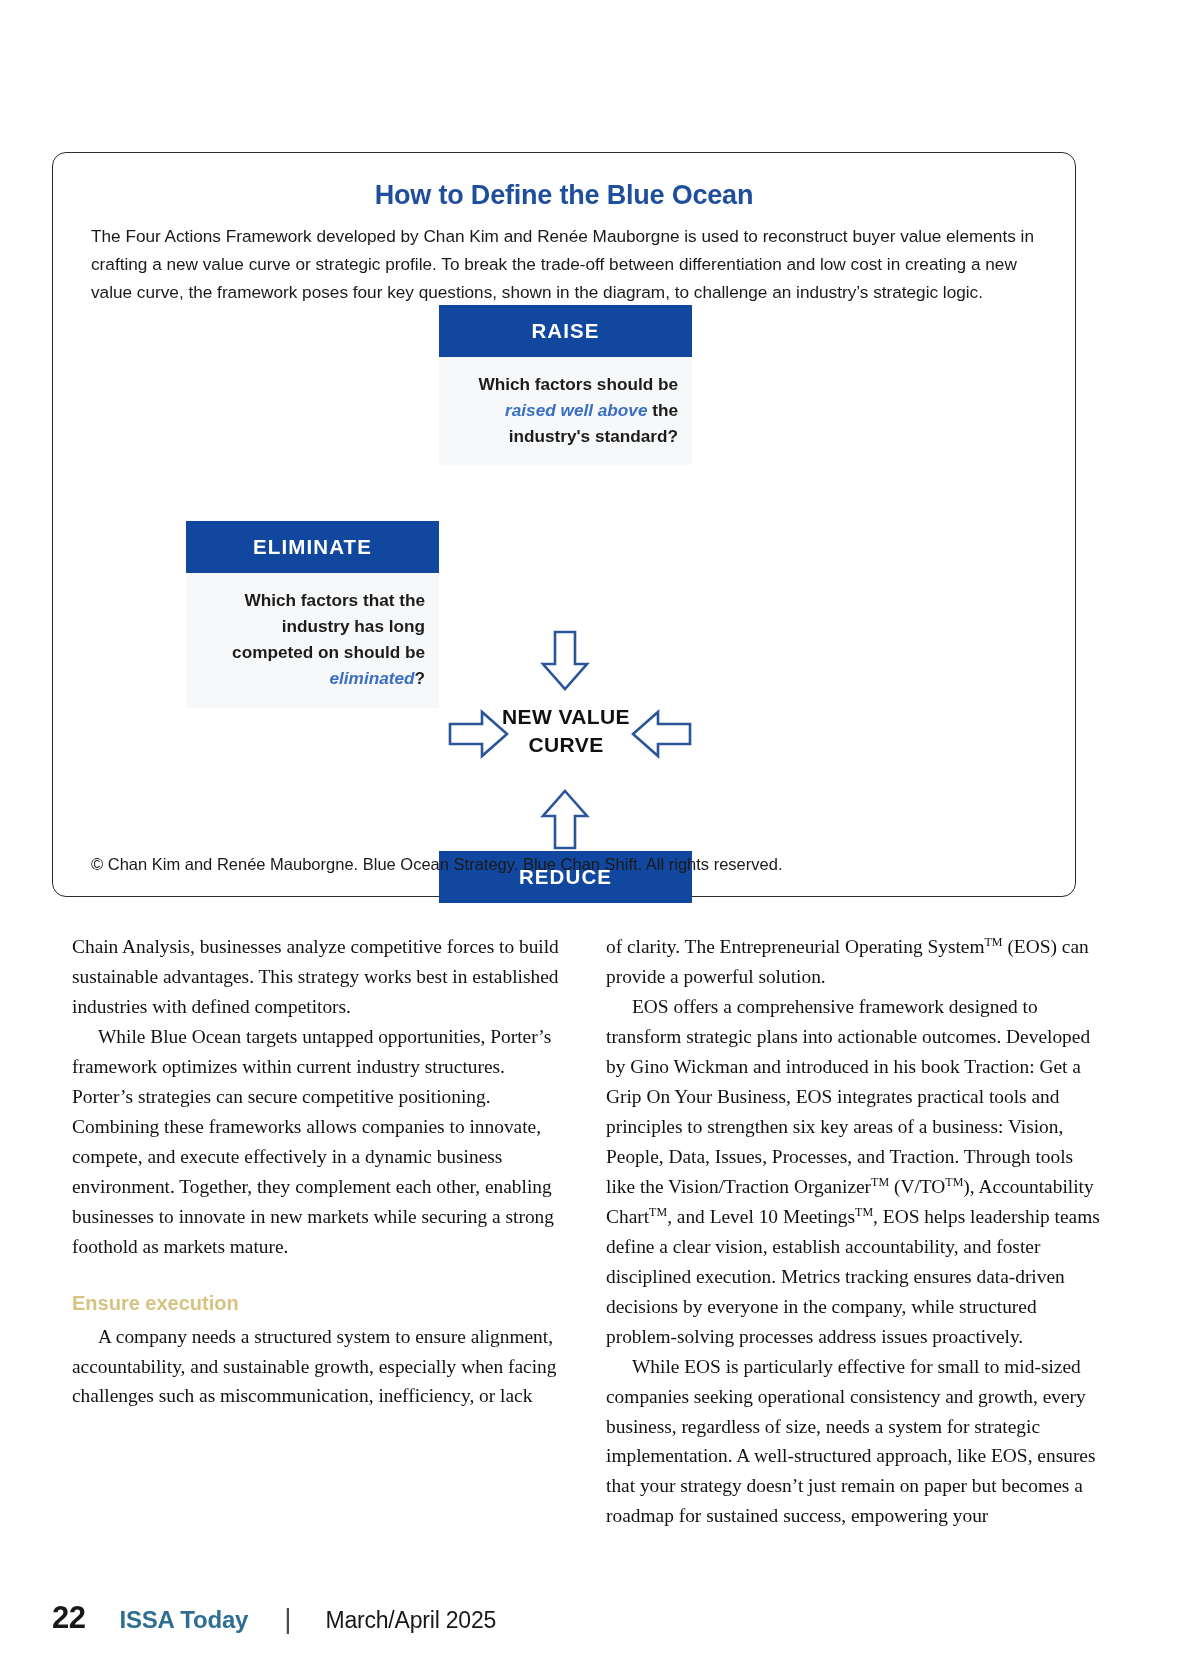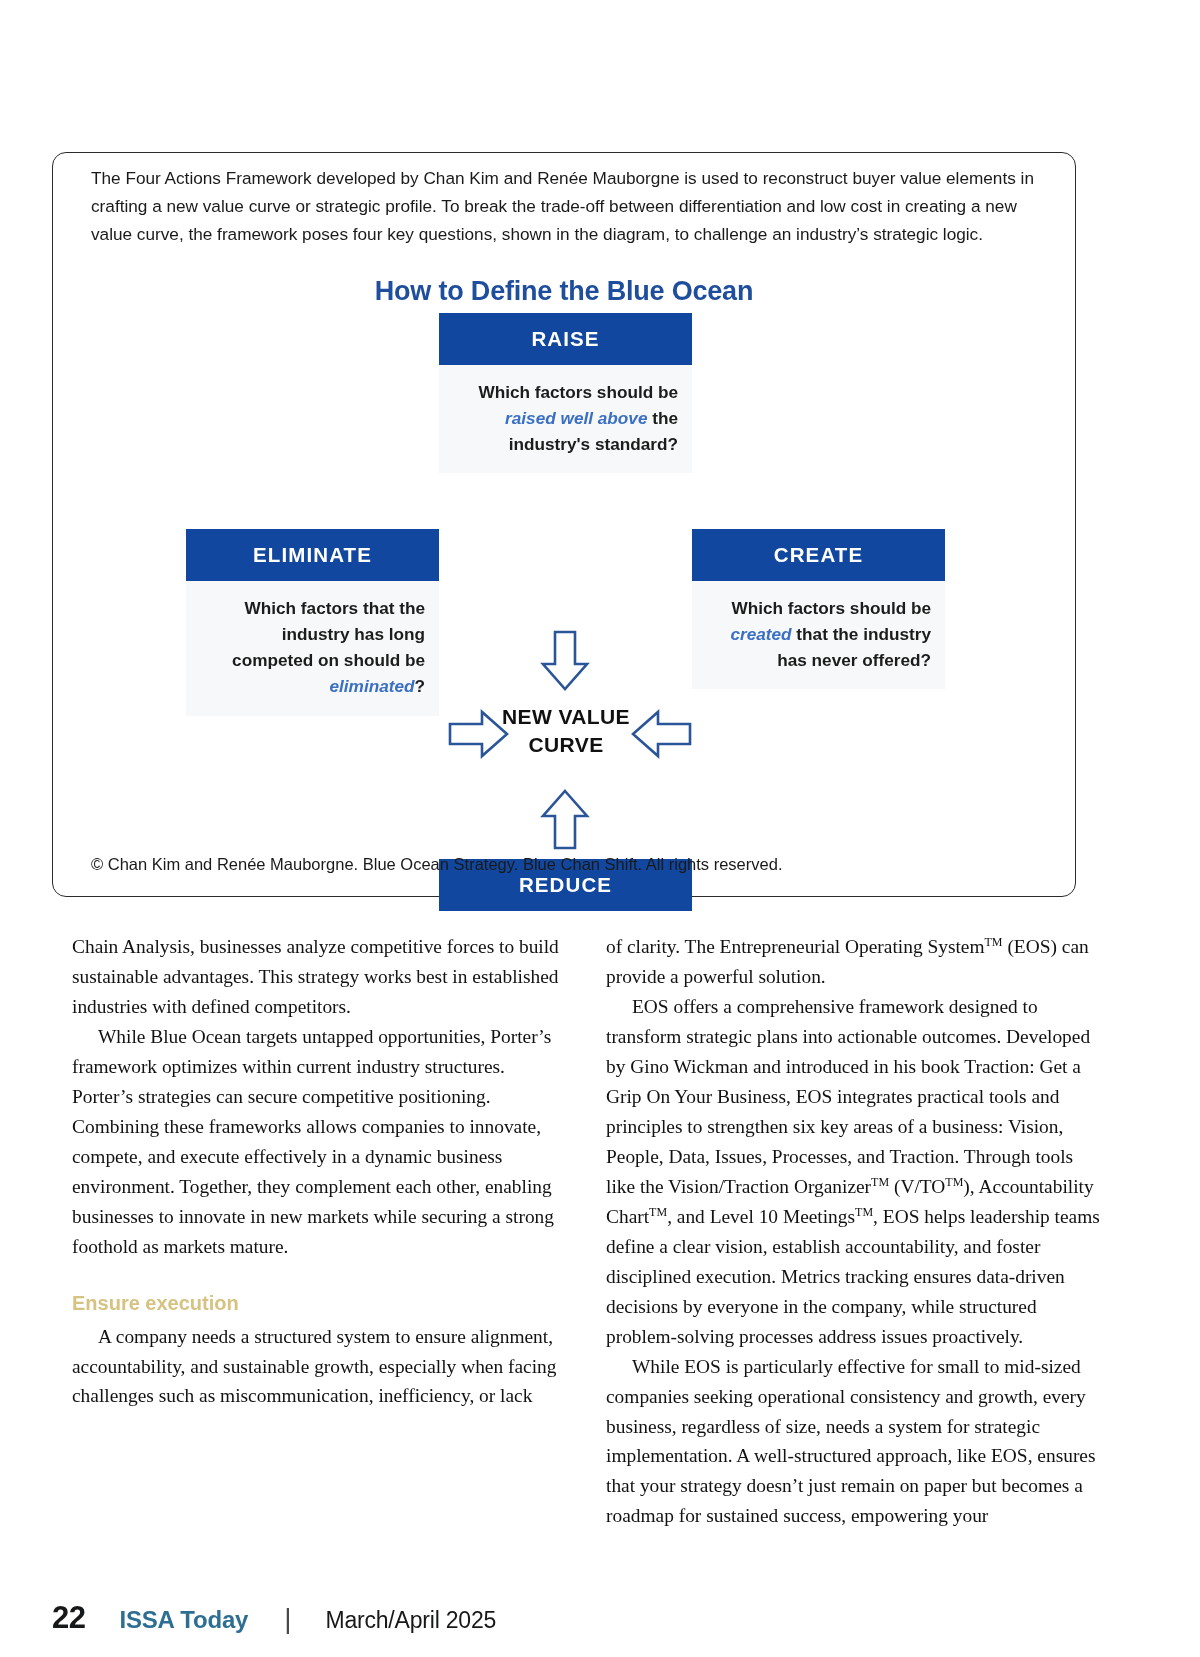--- a/index.html
+++ b/index.html
@@ -62,21 +62,20 @@
   }
   .quad-head {
     background: #11479e;
     color: #ffffff;
     font-family: "Liberation Sans", sans-serif;
     font-weight: bold;
     font-size: 20.5px;
     letter-spacing: 1.1px;
     text-align: center;
     padding: 14px 0 14px 0;
-    margin-top: 8px;
   }
   .quad-body {
     background: #f6f8f9;
     font-family: "Liberation Sans", sans-serif;
     font-weight: bold;
     font-size: 17.2px;
     color: #1c1c1c;
     line-height: 1.52;
     padding: 14px 14px 16px 14px;
     box-sizing: border-box;
@@ -189,40 +188,36 @@
     font-size: 23px;
     color: #17181a;
     letter-spacing: -0.2px;
   }
 </style>
 </head>
 <body>
 
 <div id="figure-card">
 
+  <div id="figure-title">How to Define the Blue Ocean</div>
+
   <div id="figure-intro">The Four Actions Framework developed by Chan Kim and Renée Mauborgne is used to reconstruct buyer value elements in crafting a new value curve or strategic profile. To break the trade-off between differentiation and low cost in creating a new value curve, the framework poses four key questions, shown in the diagram, to challenge an industry’s strategic logic.</div>
-
-  <div id="figure-title">How to Define the Blue Ocean</div>
 
   <div id="diagram">
 
     <div class="quad" id="quad-raise">
       <div class="quad-head">RAISE</div>
       <div class="quad-body"><span>Which factors should be </span><span class="em">raised well above</span><span> the industry's standard?</span></div>
     </div>
 
     <div class="quad" id="quad-eliminate">
       <div class="quad-head">ELIMINATE</div>
       <div class="quad-body"><span>Which factors that the industry has long competed on should be </span><span class="em">eliminated</span><span>?</span></div>
     </div>
 
-    <div class="quad" id="quad-create">
-      <div class="quad-head">CREATE</div>
-      <div class="quad-body"><span>Which factors should be </span><span class="em">created</span><span> that the industry has never offered?</span></div>
-    </div>
 
     <div class="quad" id="quad-reduce">
       <div class="quad-head">REDUCE</div>
     </div>
 
     <div id="center-label">
       <div>NEW VALUE</div>
       <div>CURVE</div>
     </div>
 

